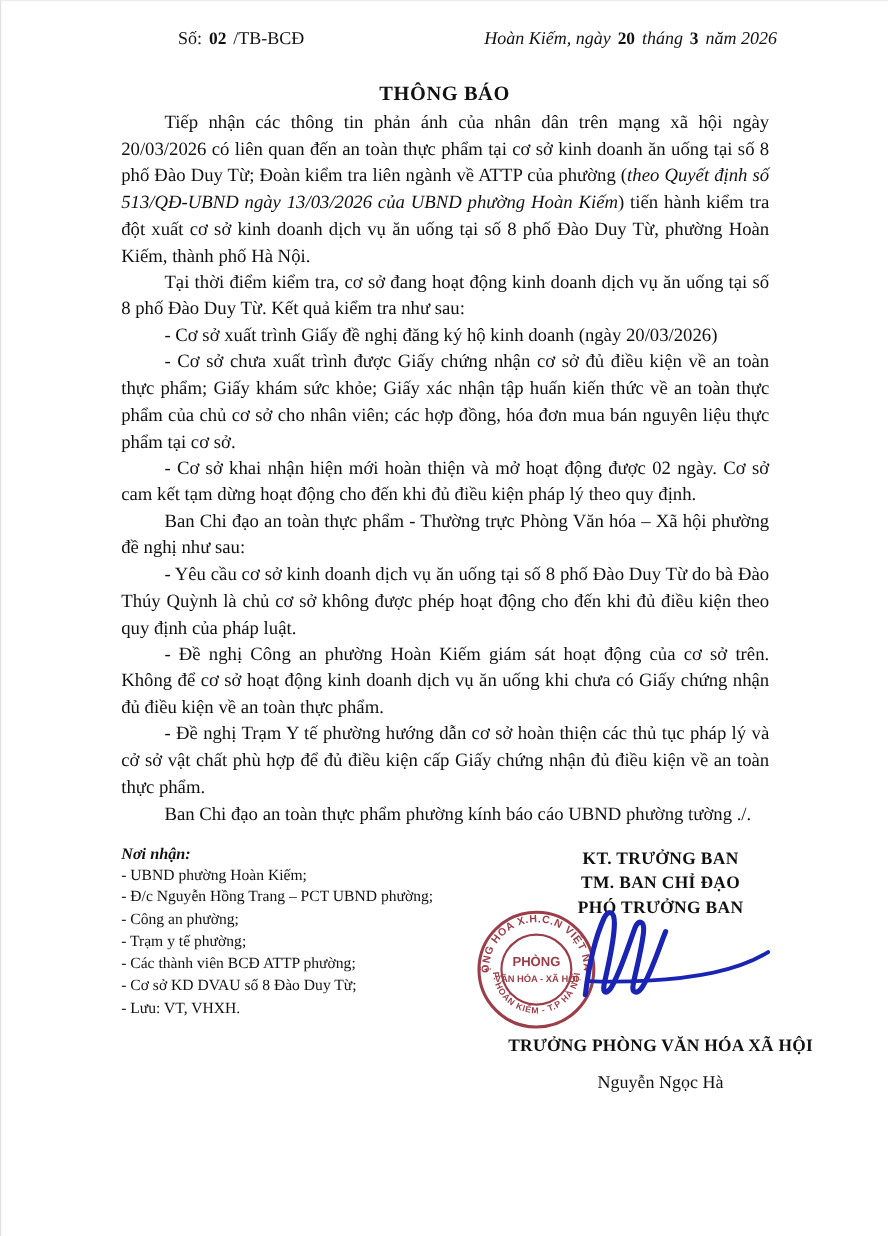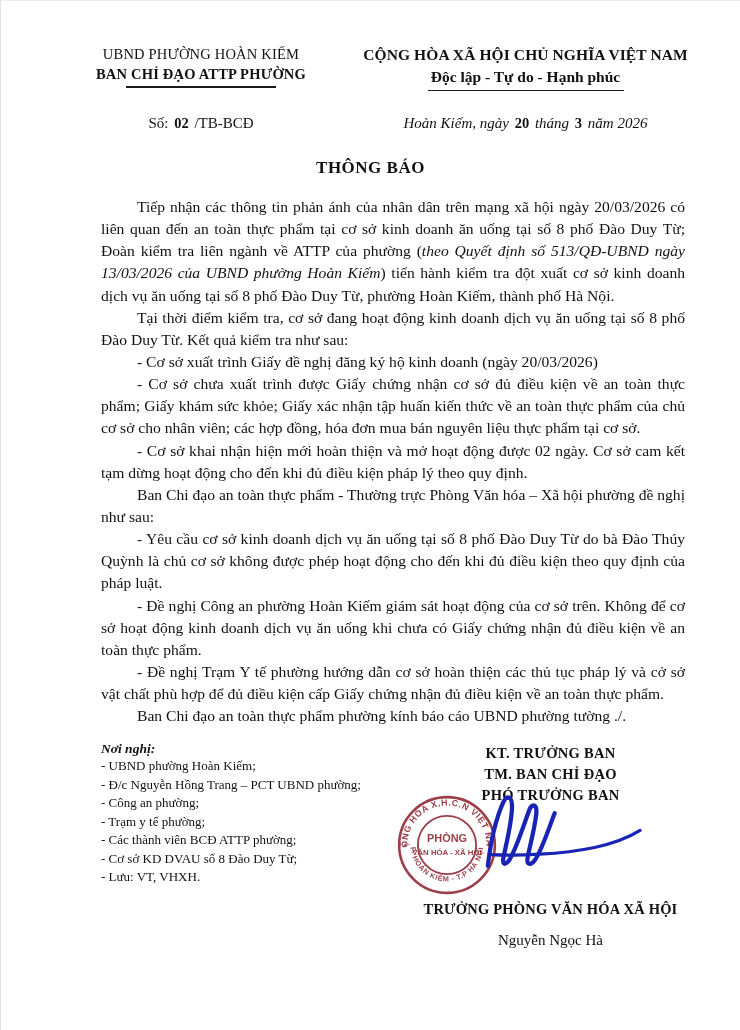--- a/index.html
+++ b/index.html
@@ -102,22 +102,22 @@
   }
   .doc-subtitle {
     font-size: 15.5px;
     font-weight: bold;
     line-height: 1.45;
     margin-top: 6px;
   }
 
   
   .body {
-    padding: 0 55px 0 100px;
-    margin-top: 18px;
+    padding: 0 99px 0 100px;
+    margin-top: 4px;
   }
   .para {
     font-size: 15.6px;
     line-height: 1.42;
     text-align: justify;
     text-justify: inter-word;
     text-indent: 36px;
     margin: 0;
   }
   .para.dash { text-indent: 36px; }
@@ -180,32 +180,20 @@
     top: 44px;
     width: 185px;
     height: 95px;
   }
 </style>
 </head>
 <body>
 
 <div id="page">
 
-  <div class="header">
-    <div class="hdr-left">
-      <div class="org-line1">UBND PHƯỜNG HOÀN KIẾM</div>
-      <div class="org-line2">BAN CHỈ ĐẠO ATTP PHƯỜNG</div>
-      <div class="rule rule-left"></div>
-    </div>
-    <div class="hdr-right">
-      <div class="nation-line1">CỘNG HÒA XÃ HỘI CHỦ NGHĨA VIỆT NAM</div>
-      <div class="nation-line2">Độc lập - Tự do - Hạnh phúc</div>
-      <div class="rule rule-right"></div>
-    </div>
-  </div>
 
   <div class="meta-row">
     <div class="meta-left"><span>Số: </span><span class="fillin">02</span><span> /TB-BCĐ</span></div>
     <div class="meta-right"><span>Hoàn Kiếm, ngày </span><span class="fillin">20</span><span> tháng </span><span class="fillin">3</span><span> năm 2026</span></div>
   </div>
 
   <div class="title-block">
     <div class="doc-title">THÔNG BÁO</div>
   </div>
 
@@ -218,21 +206,21 @@
     <p class="para">Ban Chi đạo an toàn thực phẩm - Thường trực Phòng Văn hóa – Xã hội phường đề nghị như sau:</p>
     <p class="para dash">- Yêu cầu cơ sở kinh doanh dịch vụ ăn uống tại số 8 phố Đào Duy Từ do bà Đào Thúy Quỳnh là chủ cơ sở không được phép hoạt động cho đến khi đủ điều kiện theo quy định của pháp luật.</p>
     <p class="para dash">- Đề nghị Công an phường Hoàn Kiếm giám sát hoạt động của cơ sở trên. Không để cơ sở hoạt động kinh doanh dịch vụ ăn uống khi chưa có Giấy chứng nhận đủ điều kiện về an toàn thực phẩm.</p>
     <p class="para dash">- Đề nghị Trạm Y tế phường hướng dẫn cơ sở hoàn thiện các thủ tục pháp lý và cở sở vật chất phù hợp để đủ điều kiện cấp Giấy chứng nhận đủ điều kiện về an toàn thực phẩm.</p>
     <p class="para">Ban Chi đạo an toàn thực phẩm phường kính báo cáo UBND phường tường ./.</p>
   </div>
 
   <div class="footer">
 
     <div class="recipients">
-      <div class="recip-title">Nơi nghị:</div>
+      <div class="recip-title">Nơi nhận:</div>
       <div class="recip-item">- UBND phường Hoàn Kiếm;</div>
       <div class="recip-item">- Đ/c Nguyễn Hồng Trang – PCT UBND phường;</div>
       <div class="recip-item">- Công an phường;</div>
       <div class="recip-item">- Trạm y tế phường;</div>
       <div class="recip-item">- Các thành viên BCĐ ATTP phường;</div>
       <div class="recip-item">- Cơ sở KD DVAU số 8 Đào Duy Từ;</div>
       <div class="recip-item">- Lưu: VT, VHXH.</div>
     </div>
 
     <div class="signature">

